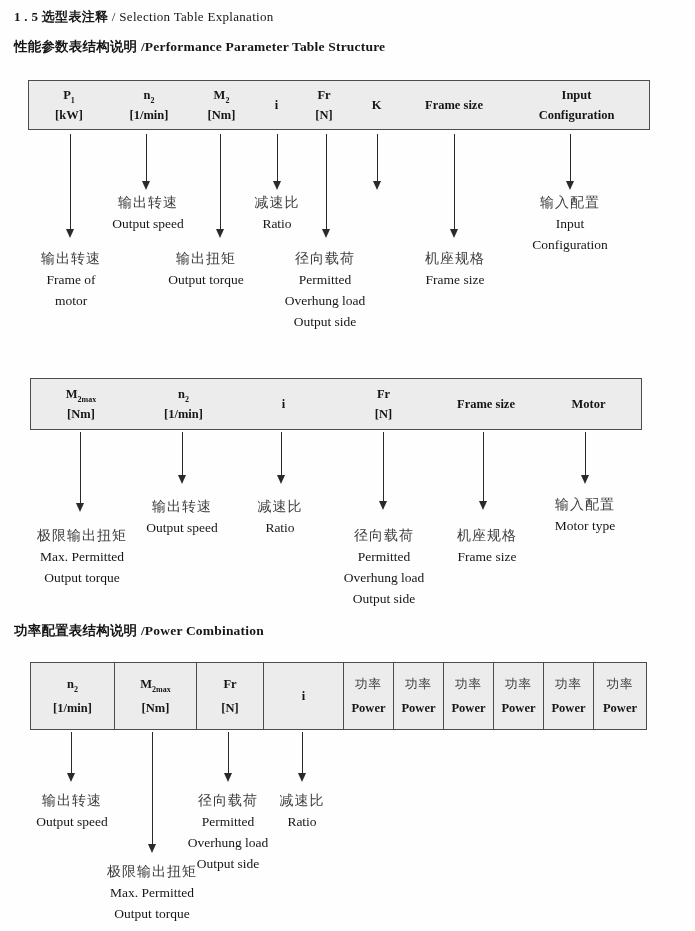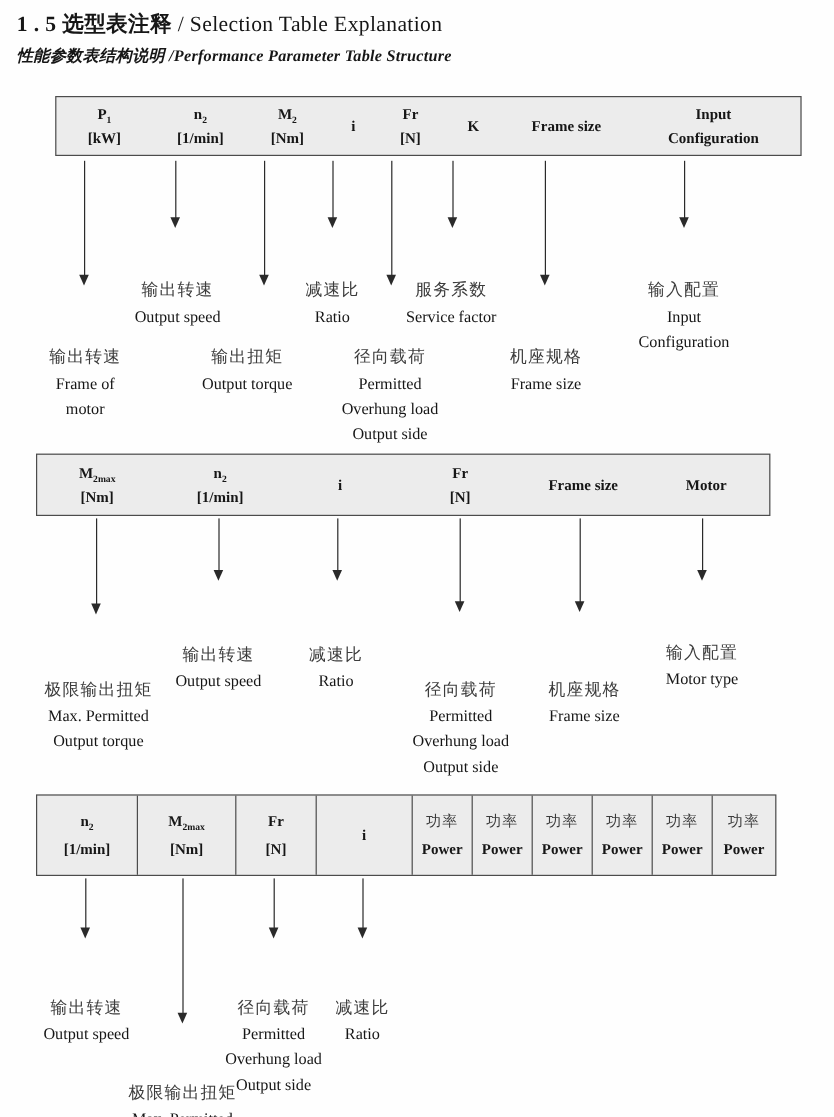--- a/index.html
+++ b/index.html
@@ -1,53 +1,53 @@
 <!DOCTYPE html>
 <html><head>
 <meta charset="utf-8">
 <style>
   html,body{margin:0;padding:0;background:#fff;}
   .page{position:relative;width:695px;height:931px;background:#fefefe;
         font-family:"Liberation Serif",serif;color:#161616;overflow:hidden;}
-  .doc-title{position:absolute;left:14px;top:8px;font-size:18px;letter-spacing:.3px;}
+  .doc-title{position:absolute;left:14px;top:8px;font-size:13px;letter-spacing:.3px;}
   .doc-title .b{font-weight:bold;}
-  .sec-heading{position:absolute;left:14px;font-size:13.5px;font-weight:bold;letter-spacing:.2px;font-style:italic;}
+  .sec-heading{position:absolute;left:14px;font-size:13.5px;font-weight:bold;letter-spacing:.2px;}
   .sep{white-space:pre;}
   .ptable{position:absolute;display:inline-flex;background:#ececec;border:1px solid #4c4c4c;}
   .pcell{display:flex;flex-direction:column;align-items:center;justify-content:center;
          gap:7px;box-sizing:border-box;font-weight:bold;font-size:12.5px;line-height:1;}
   .pcell sub{font-size:8px;line-height:0;font-weight:bold;}
   .grid .pcell{border-left:1px solid #4c4c4c;}
   .grid .pcell:first-child{border-left:none;}
   .t3 .pcell{gap:11px;}
   .zh{color:#3c3c3c;font-weight:normal;letter-spacing:1px;}
   .arrow{position:absolute;width:9px;}
   .arrow .shaft{position:absolute;left:4px;top:0;bottom:6px;width:1px;background:#2a2a2a;}
   .arrow .head{position:absolute;left:0;bottom:0;width:0;height:0;
                border-left:4.5px solid transparent;border-right:4.5px solid transparent;
                border-top:9px solid #2a2a2a;}
   .ann{position:absolute;transform:translateX(-50%);text-align:center;
-       font-size:13.5px;line-height:21px;white-space:nowrap;color:#161616;margin-top:40px;}
+       font-size:13.5px;line-height:21px;white-space:nowrap;color:#161616;}
   .ann .zh{font-size:14px;}
 </style>
 </head>
 <body>
 
 <div class="page">
 
   <div class="doc-title">
     <span class="b">1 . 5</span>
     <span class="b">选型表注释</span><span class="sep"> / </span><span>Selection Table Explanation</span>
   </div>
 
   <div class="sec-heading" style="top:38px">
     <span>性能参数表结构说明</span><span class="sep"> /</span><span>Performance Parameter Table Structure</span>
   </div>
 
-  <div class="ptable" style="left:46px;top:80px;height:48px">
+  <div class="ptable" style="left:28px;top:80px;height:48px">
     <div class="pcell" style="width:80px">
       <div><span>P</span><sub>1</sub></div>
       <div>[kW]</div>
     </div>
     <div class="pcell" style="width:80px">
       <div><span>n</span><sub>2</sub></div>
       <div>[1/min]</div>
     </div>
     <div class="pcell" style="width:65px">
       <div><span>M</span><sub>2</sub></div>
@@ -121,24 +121,20 @@
   <div class="ann" style="left:277px;top:192px">
     <div class="zh">减速比</div>
     <div>Ratio</div>
   </div>
   <div class="ann" style="left:325px;top:248px">
     <div class="zh">径向载荷</div>
     <div>Permitted</div>
     <div>Overhung load</div>
     <div>Output side</div>
   </div>
-  <div class="ann" style="left:376px;top:192px">
-    <div class="zh">服务系数</div>
-    <div>Service factor</div>
-  </div>
   <div class="ann" style="left:455px;top:248px">
     <div class="zh">机座规格</div>
     <div>Frame size</div>
   </div>
   <div class="ann" style="left:570px;top:192px">
     <div class="zh">输入配置</div>
     <div>Input</div>
     <div>Configuration</div>
   </div>
 
@@ -213,20 +209,23 @@
   </div>
   <div class="ann" style="left:487px;top:525px">
     <div class="zh">机座规格</div>
     <div>Frame size</div>
   </div>
   <div class="ann" style="left:585px;top:494px">
     <div class="zh">输入配置</div>
     <div>Motor type</div>
   </div>
 
+  <div class="sec-heading" style="top:622px">
+    <span>功率配置表结构说明</span><span class="sep"> /</span><span>Power Combination</span>
+  </div>
 
   <div class="ptable grid t3" style="left:30px;top:662px;height:66px">
     <div class="pcell" style="width:83px">
       <div><span>n</span><sub>2</sub></div>
       <div>[1/min]</div>
     </div>
     <div class="pcell" style="width:82px">
       <div><span>M</span><sub>2max</sub></div>
       <div>[Nm]</div>
     </div>

